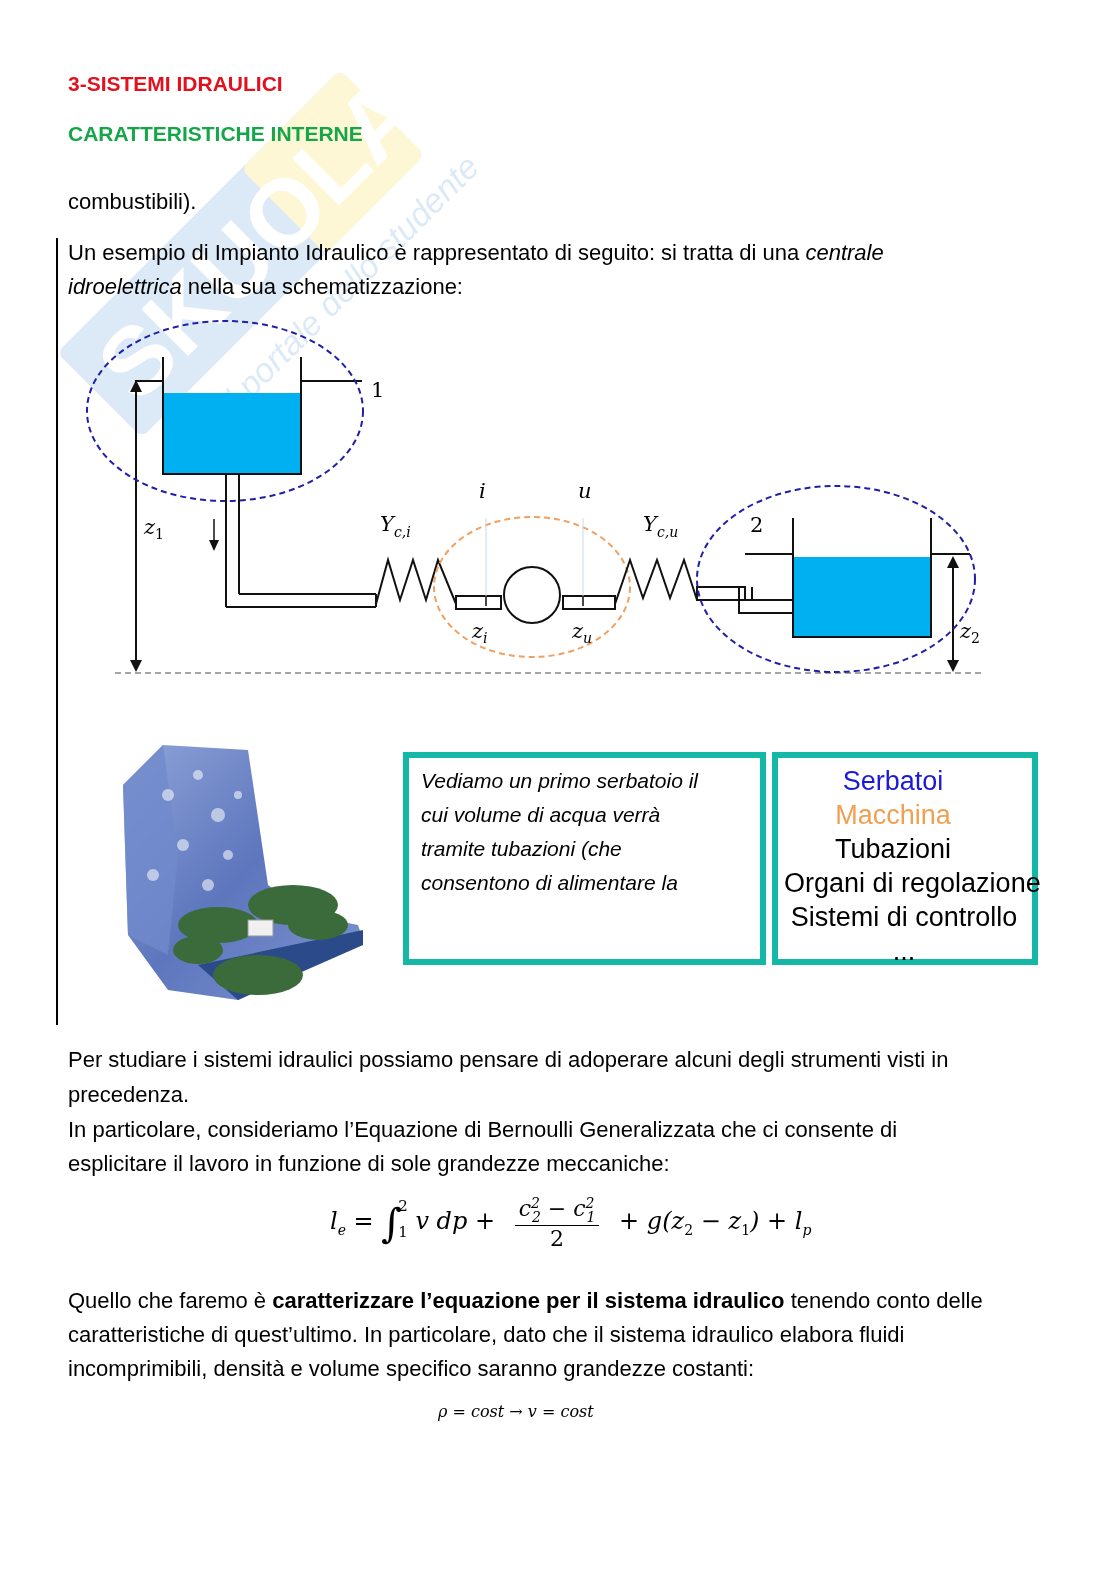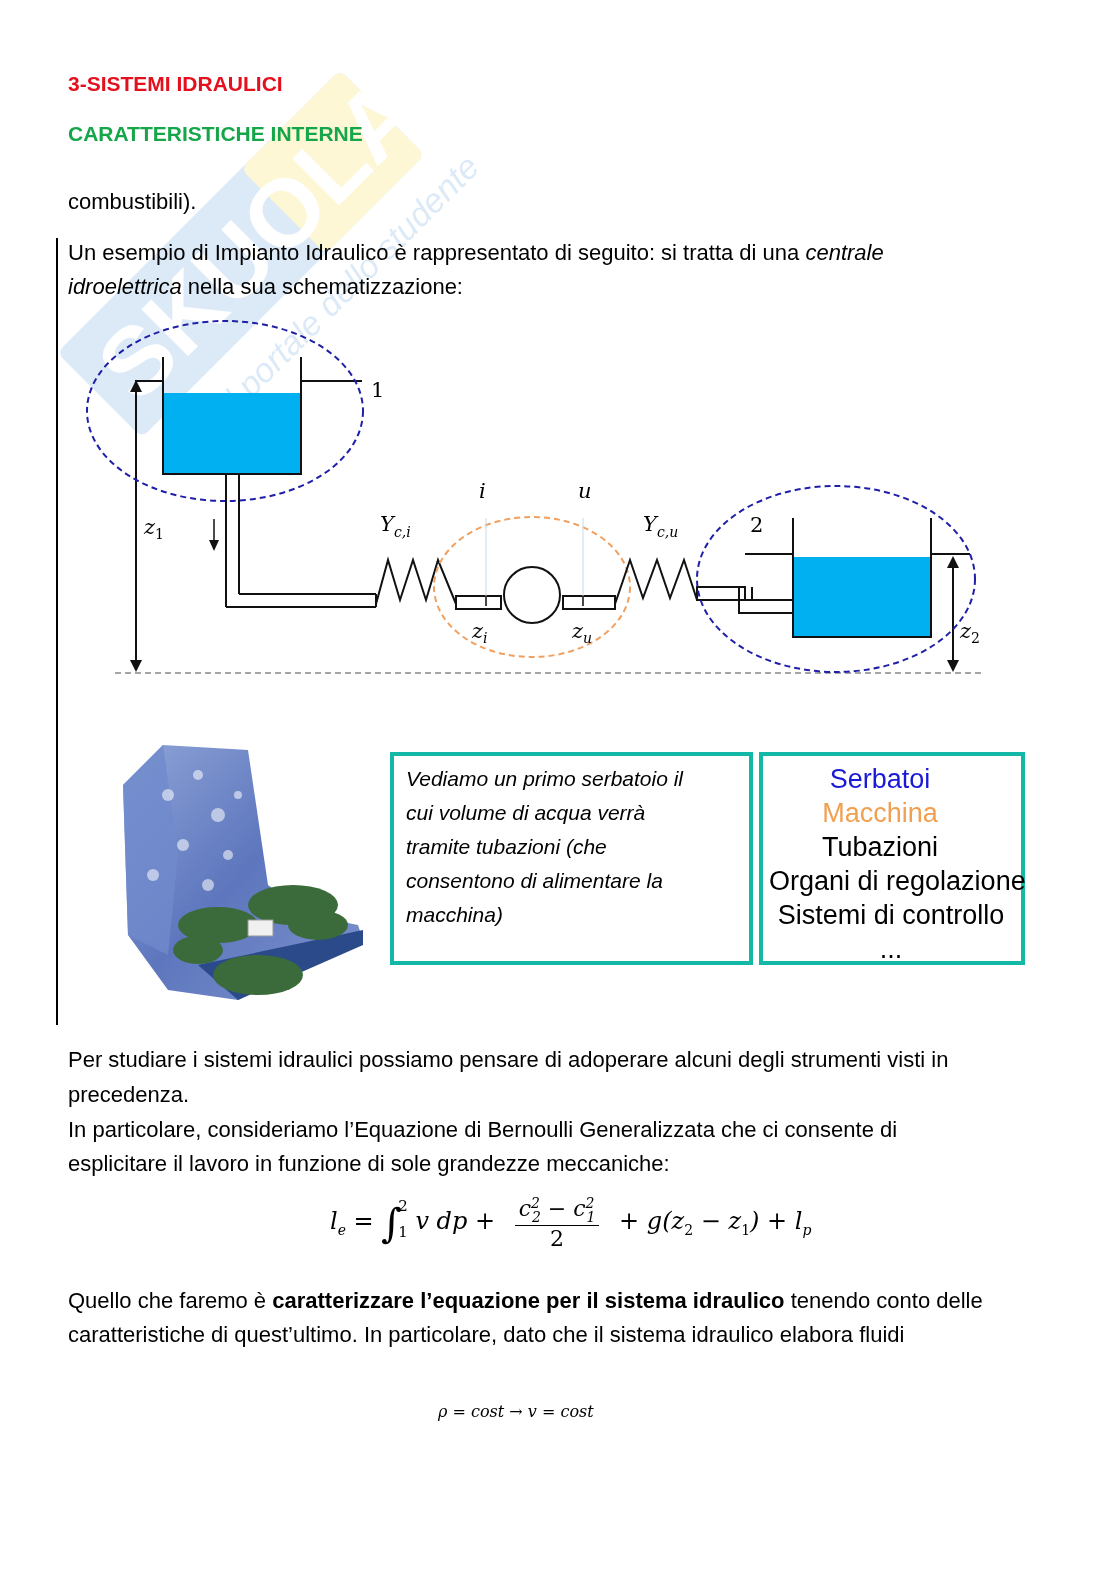--- a/index.html
+++ b/index.html
@@ -8,21 +8,21 @@
   .page { position: absolute; inset: 0; }
   .watermark { position: absolute; left: 20px; top: 40px; width: 470px; height: 470px; pointer-events: none; }
   .txt { position: absolute; left: 68px; font-size: 22px; line-height: 34px; white-space: nowrap; }
   .h-red { color: #e3101d; font-weight: bold; font-size: 21px; }
   .h-green { color: #16a64a; font-weight: bold; font-size: 21px; }
   b { font-weight: bold; }
   i.it { font-style: italic; }
   .leftbar { position: absolute; left: 56px; top: 238px; width: 2px; height: 787px; background: #000; }
   .diagram { position: absolute; left: 0; top: 0; width: 1116px; height: 720px; }
   .photo { position: absolute; left: 108px; top: 735px; width: 262px; height: 275px; }
-  .box { position: absolute; border: 4px solid #14b8a6; box-sizing: border-box; background: #fff; }
+  .box { position: absolute; border: 6px solid #14b8a6; box-sizing: border-box; background: #fff; margin-left: 13px; }
   .box-left { left: 390px; top: 752px; width: 363px; height: 213px; padding: 6px 12px; }
   .box-left p { margin: 0; font-style: italic; font-size: 21px; line-height: 34px; white-space: nowrap; }
   .box-right { left: 759px; top: 752px; width: 266px; height: 213px; padding: 6px 30px 6px 6px; text-align: right; }
   .box-right p { margin: 0; font-size: 27px; line-height: 34px; white-space: nowrap; text-align: center; }
   .eq { position: absolute; left: 330px; top: 1195px; font-family: "DejaVu Serif", "Liberation Serif", serif; font-size: 24px; font-style: italic; }
   .eq2 { position: absolute; left: 438px; top: 1402px; font-family: "DejaVu Serif", "Liberation Serif", serif; font-size: 16px; font-style: italic; }
   .frac { display: inline-block; vertical-align: middle; text-align: center; margin: 0 12px; }
   .frac .num { display: block; border-bottom: 1.5px solid #000; padding: 0 4px; font-size: 22px; }
   .frac .den { display: block; font-style: normal; font-size: 22px; }
   sub, sup { font-size: 14px; }
@@ -146,21 +146,20 @@
       <ellipse cx="90" cy="215" rx="25" ry="14"></ellipse>
     </g>
     <rect x="140" y="185" width="25" height="16" fill="#f0f0f0" stroke="#999" stroke-width="1"></rect>
   </svg>
 
   <div class="box box-left">
     <p>Vediamo un primo serbatoio il</p>
     <p>cui volume di acqua verrà</p>
     <p>tramite tubazioni (che</p>
     <p>consentono di alimentare la</p>
-    <p>macchina)</p>
   </div>
 
   <div class="box box-right">
     <p style="color:#1a1ad6;">Serbatoi</p>
     <p style="color:#f0a050;">Macchina</p>
     <p>Tubazioni</p>
     <p style="margin-right:-24px;">Organi di regolazione</p>
     <p style="margin-right:-22px;">Sistemi di controllo</p>
     <p style="margin-right:-22px;">...</p>
   </div>
@@ -172,15 +171,16 @@
 
   <div class="eq">
     <span>l</span><sub>e</sub><span style="font-style:normal;"> = </span><span class="int">∫</span><span class="int-lim"><span style="display:block;line-height:18px;">2</span><span style="display:block;line-height:34px;">1</span></span>
     <span>v dp + </span>
     <span class="frac"><span class="num"><span>c</span><sup>2</sup><sub style="margin-left:-8px;">2</sub><span style="font-style:normal;"> − </span><span>c</span><sup>2</sup><sub style="margin-left:-8px;">1</sub></span><span class="den">2</span></span>
     <span> + g(z</span><sub style="font-style:normal;">2</sub><span> − z</span><sub style="font-style:normal;">1</sub><span>) + l</span><sub>p</sub>
   </div>
 
   <div class="txt" style="top:1284px;"><span>Quello che faremo è </span><b>caratterizzare l’equazione per il sistema idraulico</b><span> tenendo conto delle</span></div>
   <div class="txt" style="top:1318px;">caratteristiche di quest’ultimo. In particolare, dato che il sistema idraulico elabora fluidi</div>
+  <div class="txt" style="top:1352px;">incomprimibili, densità e volume specifico saranno grandezze costanti:</div>
 
   <div class="eq2">ρ = cost → v = cost</div>
 </div>
 
 </body></html>

